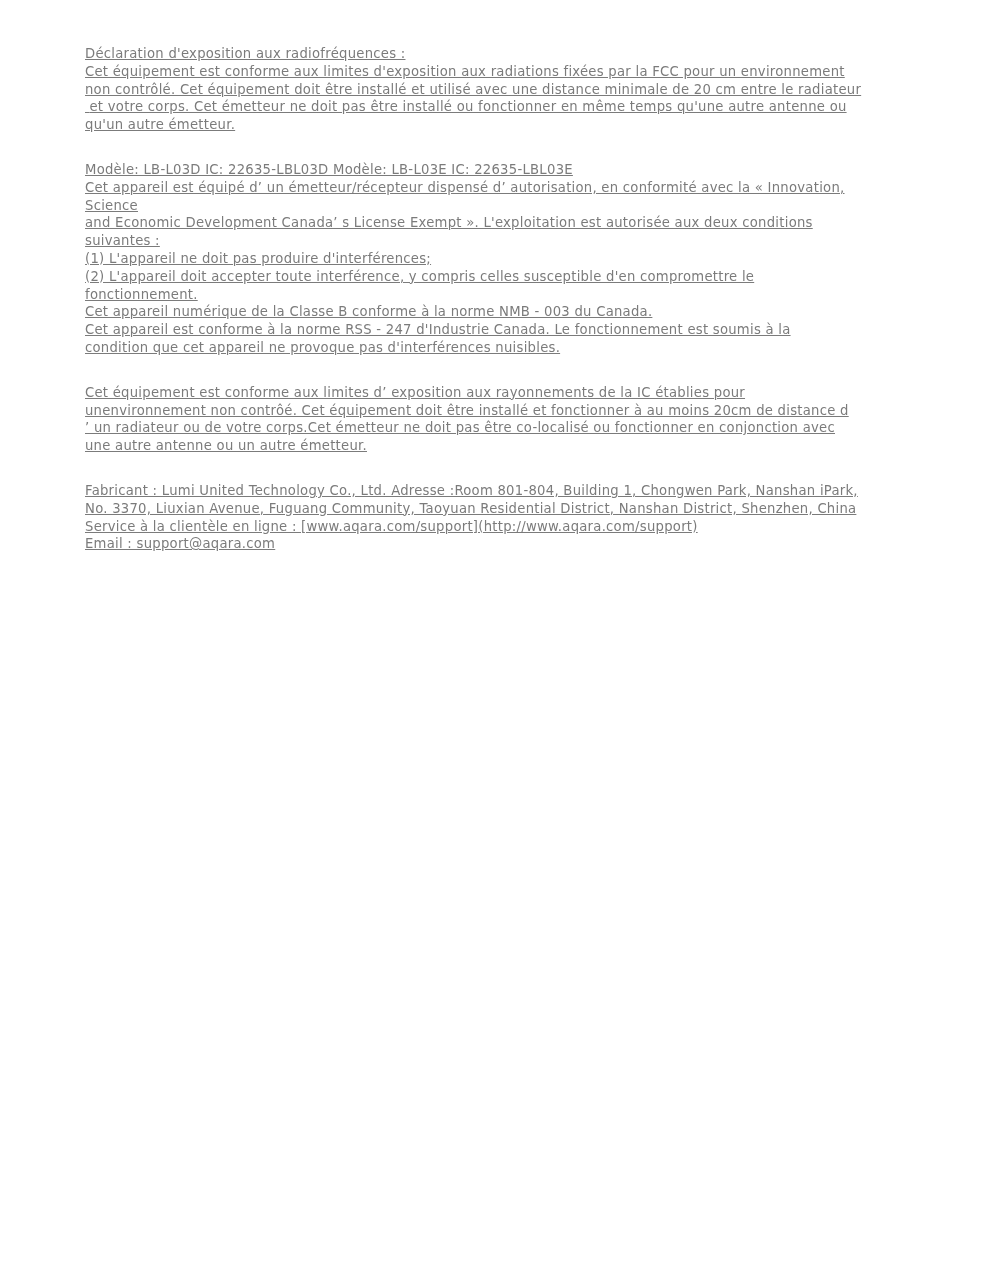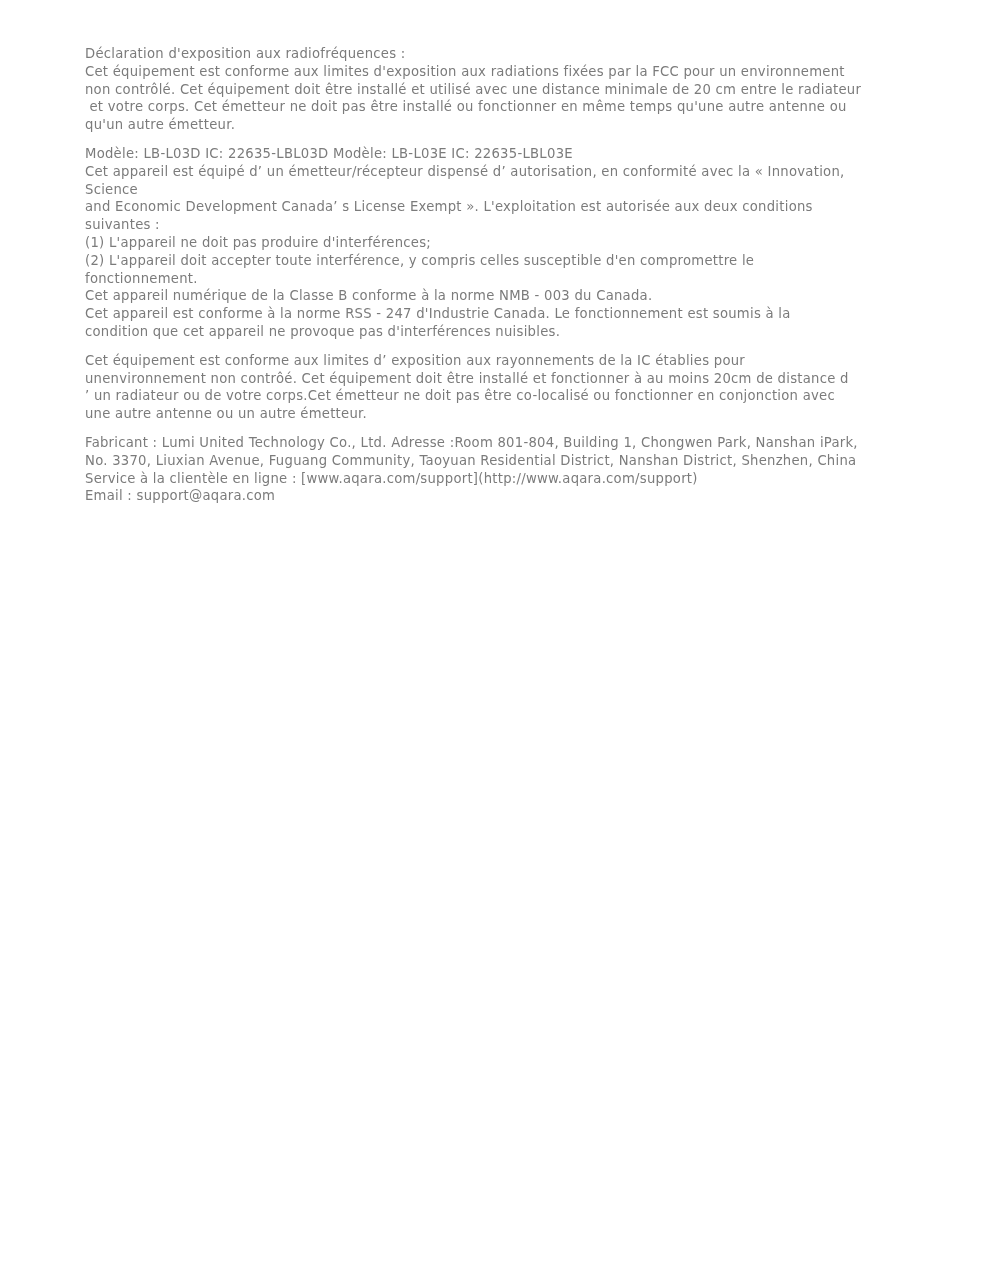--- a/index.html
+++ b/index.html
@@ -30,25 +30,26 @@
     letter-spacing: 0.02em;
   }
   .para {
     margin: 0;
     white-space: pre-wrap;
   }
   .para + .para {
     margin-top: 0;
   }
   .para.spaced {
-    margin-top: 11px;
+    margin-top: 27px;
   }
   .line {
     display: block;
     white-space: pre-wrap;
+    text-decoration: underline;
   }
 </style>
 </head>
 <body style="color: rgb(123, 123, 123); background: rgb(255, 255, 255);">
 
 <div class="page">
   <div class="doc-body" id="doc-body"><p class="para"><span class="line">Déclaration d'exposition aux radiofréquences :</span><span class="line">Cet équipement est conforme aux limites d'exposition aux radiations fixées par la FCC pour un environnement</span><span class="line">non contrôlé. Cet équipement doit être installé et utilisé avec une distance minimale de 20 cm entre le radiateur</span><span class="line"> et votre corps. Cet émetteur ne doit pas être installé ou fonctionner en même temps qu'une autre antenne ou</span><span class="line">qu'un autre émetteur.</span></p><p class="para spaced"><span class="line">Modèle: LB-L03D IC: 22635-LBL03D Modèle: LB-L03E IC: 22635-LBL03E</span><span class="line">Cet appareil est équipé d’ un émetteur/récepteur dispensé d’ autorisation, en conformité avec la « Innovation,</span><span class="line">Science</span><span class="line">and Economic Development Canada’ s License Exempt ». L'exploitation est autorisée aux deux conditions</span><span class="line">suivantes :</span><span class="line">(1) L'appareil ne doit pas produire d'interférences;</span><span class="line">(2) L'appareil doit accepter toute interférence, y compris celles susceptible d'en compromettre le</span><span class="line">fonctionnement.</span><span class="line">Cet appareil numérique de la Classe B conforme à la norme NMB - 003 du Canada.</span><span class="line">Cet appareil est conforme à la norme RSS - 247 d'Industrie Canada. Le fonctionnement est soumis à la</span><span class="line">condition que cet appareil ne provoque pas d'interférences nuisibles.</span></p><p class="para spaced"><span class="line">Cet équipement est conforme aux limites d’ exposition aux rayonnements de la IC établies pour</span><span class="line">unenvironnement non contrôé. Cet équipement doit être installé et fonctionner à au moins 20cm de distance d</span><span class="line">’ un radiateur ou de votre corps.Cet émetteur ne doit pas être co-localisé ou fonctionner en conjonction avec</span><span class="line">une autre antenne ou un autre émetteur.</span></p><p class="para spaced"><span class="line">Fabricant : Lumi United Technology Co., Ltd. Adresse :Room 801-804, Building 1, Chongwen Park, Nanshan iPark,</span><span class="line">No. 3370, Liuxian Avenue, Fuguang Community, Taoyuan Residential District, Nanshan District, Shenzhen, China</span><span class="line">Service à la clientèle en ligne : [www.aqara.com/support](http://www.aqara.com/support)</span><span class="line">Email : support@aqara.com</span></p></div>
 </div>
 
 </body></html>

